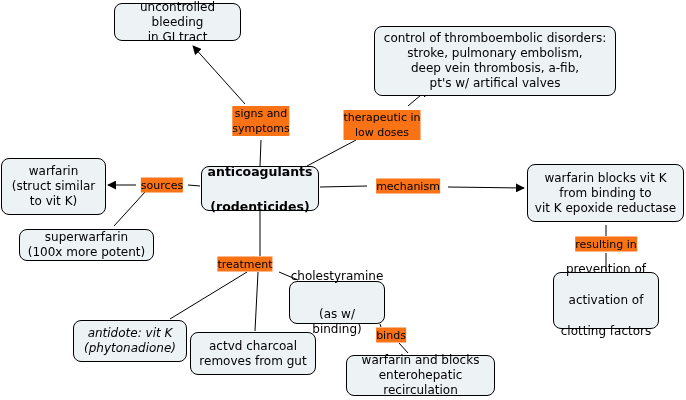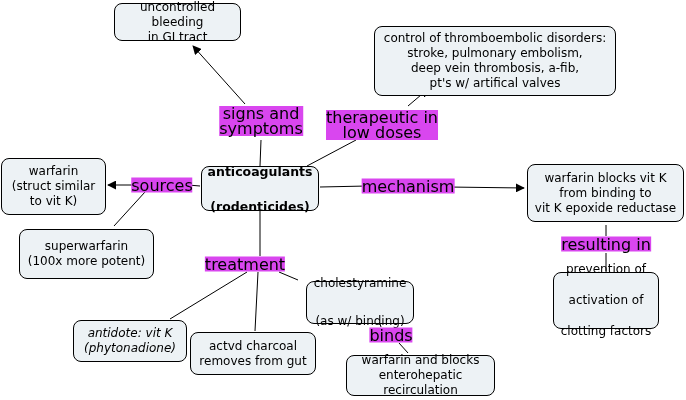--- a/index.html
+++ b/index.html
@@ -5,22 +5,22 @@
   html, body { margin: 0; padding: 0; background: #ffffff; }
   body { width: 686px; height: 400px; position: relative; overflow: hidden;
          font-family: "DejaVu Sans", sans-serif; color: #000; }
   #links { position: absolute; left: 0; top: 0; }
   .node { position: absolute; box-sizing: border-box; background: #edf2f5;
           border: 1px solid #000; border-radius: 8px; font-size: 12px; line-height: 15px;
           text-align: center; display: flex; flex-direction: column; justify-content: center;
           align-items: center; padding: 2px 6px; }
   .node.bold { font-weight: bold; font-size: 12.5px; gap: 20px; }
   .node.italic { font-style: italic; }
-  .lbl { position: absolute; font-size: 16px; line-height: 15px; text-align: center;
-         background: #d946ef; white-space: nowrap; transform: translate(-50%, -50%); }
+  .lbl { position: absolute; font-size: 11px; line-height: 15px; text-align: center;
+         background: #f97316; white-space: nowrap; transform: translate(-50%, -50%); }
 </style>
 </head>
 <body>
 
 <svg id="links" width="686" height="400">
   <defs>
     <marker id="arr" viewBox="0 0 10 10" refX="9" refY="5" markerWidth="9" markerHeight="9" orient="auto-start-reverse">
       <path d="M0,0 L10,5 L0,10 z" fill="#000"></path>
     </marker>
   </defs>
@@ -66,21 +66,21 @@
   <span>anticoagulants</span>
   <span>(rodenticides)</span>
 </div>
 
 <div class="node" style="left:1px;top:158px;width:105px;height:57px;">
   <span>warfarin</span>
   <span>(struct similar</span>
   <span>to vit K)</span>
 </div>
 
-<div class="node" style="left:19px;top:229px;width:135px;height:50px;">
+<div class="node" style="left:19px;top:229px;width:135px;height:32px;">
   <span>superwarfarin</span>
   <span>(100x more potent)</span>
 </div>
 
 <div class="node" style="left:527px;top:164px;width:157px;height:58px;">
   <span>warfarin blocks vit K</span>
   <span>from binding to</span>
   <span>vit K epoxide reductase</span>
 </div>
 
@@ -93,21 +93,21 @@
 <div class="node italic" style="left:73px;top:320px;width:114px;height:42px;">
   <span>antidote: vit K</span>
   <span>(phytonadione)</span>
 </div>
 
 <div class="node" style="left:190px;top:332px;width:126px;height:43px;">
   <span>actvd charcoal</span>
   <span>removes from gut</span>
 </div>
 
-<div class="node" style="left:306px;top:281px;width:108px;height:43px;gap:23px;">
+<div class="node" style="left:289px;top:281px;width:96px;height:43px;gap:23px;">
   <span>cholestyramine</span>
   <span>(as w/ binding)</span>
 </div>
 
 <div class="node" style="left:346px;top:355px;width:149px;height:41px;">
   <span>warfarin and blocks</span>
   <span>enterohepatic recirculation</span>
 </div>
 
 <div class="lbl" style="left:261px;top:121px;">

